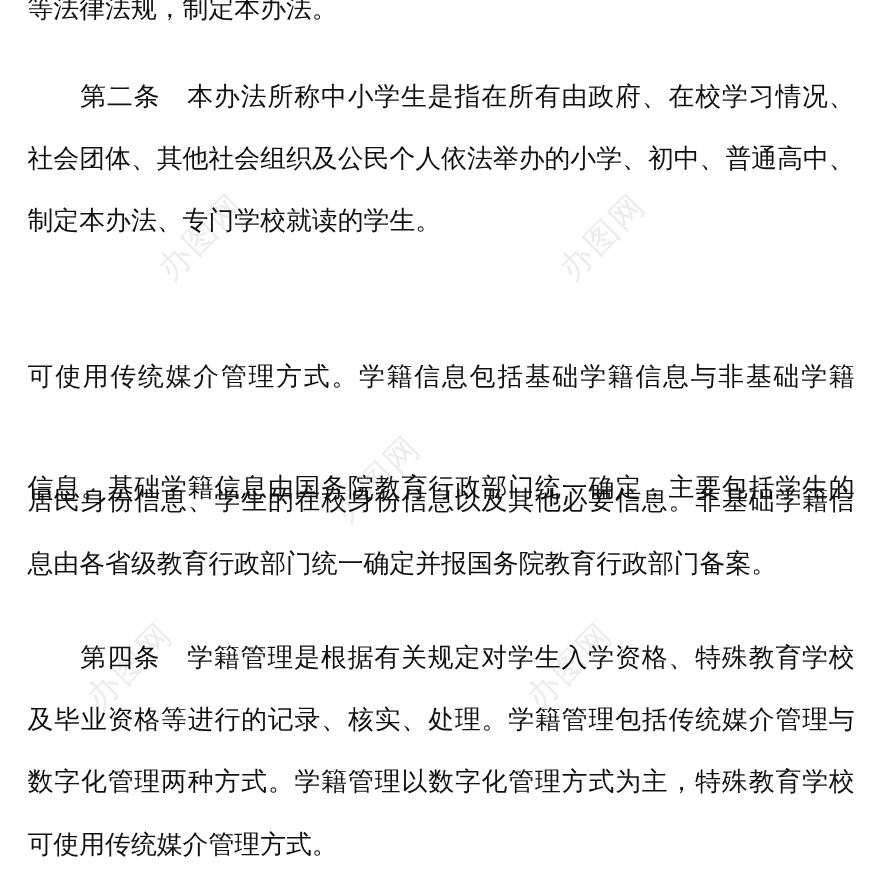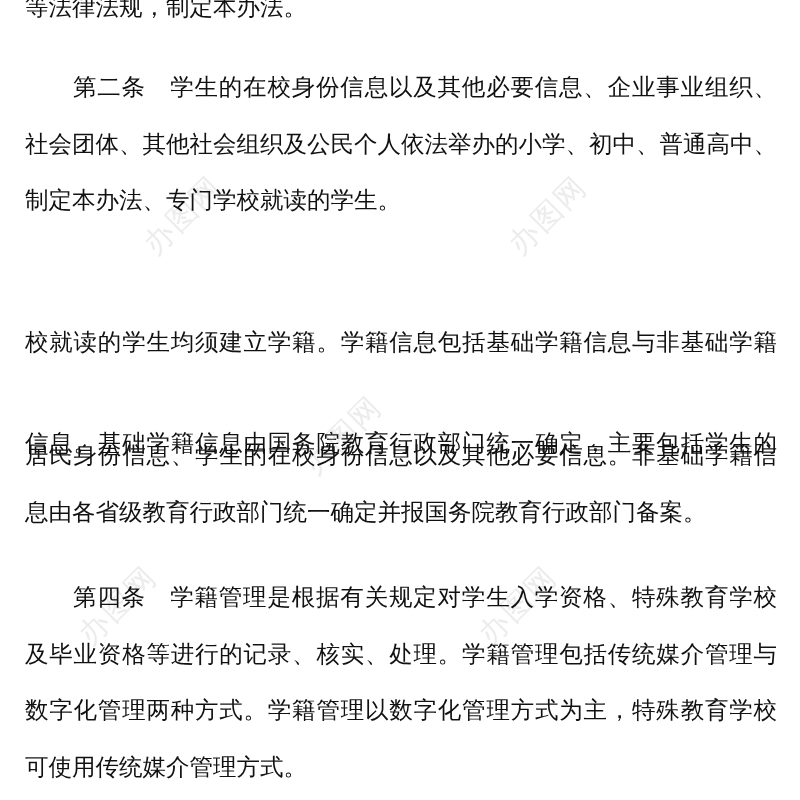--- a/index.html
+++ b/index.html
@@ -59,25 +59,25 @@
 <div class="page">
 
   <div class="watermark" style="left:135px; top:195px;"><span>办图网</span></div>
   <div class="watermark" style="left:500px; top:195px;"><span>办图网</span></div>
   <div class="watermark" style="left:295px; top:415px;"><span>办图网</span></div>
   <div class="watermark" style="left:70px; top:585px;"><span>办图网</span></div>
   <div class="watermark" style="left:470px; top:585px;"><span>办图网</span></div>
 
   <div class="line last" style="top:-8px;">等法律法规，制定本办法。</div>
 
-  <div class="line indent" style="top:72px;">第二条　学生的在校身份信息以及其他必要信息、企业事业组织、</div>
+  <div class="line indent" style="top:72px;">第二条　本办法所称中小学生是指在所有由政府、在校学习情况、</div>
   <div class="line" style="top:129px;">社会团体、其他社会组织及公民个人依法举办的小学、初中、普通高中、</div>
   <div class="line last" style="top:185px;">制定本办法、专门学校就读的学生。</div>
 
-  <div class="line" style="top:327px;">校就读的学生均须建立学籍。学籍信息包括基础学籍信息与非基础学籍</div>
+  <div class="line" style="top:327px;">可使用传统媒介管理方式。学籍信息包括基础学籍信息与非基础学籍</div>
   <div class="line" style="top:383px;margin-top:45px;">信息。基础学籍信息由国务院教育行政部门统一确定，主要包括学生的</div>
   <div class="line" style="top:440px;">居民身份信息、学生的在校身份信息以及其他必要信息。非基础学籍信</div>
   <div class="line last" style="top:497px;">息由各省级教育行政部门统一确定并报国务院教育行政部门备案。</div>
 
   <div class="line indent" style="top:582px;">第四条　学籍管理是根据有关规定对学生入学资格、特殊教育学校</div>
   <div class="line" style="top:639px;">及毕业资格等进行的记录、核实、处理。学籍管理包括传统媒介管理与</div>
   <div class="line" style="top:695px;">数字化管理两种方式。学籍管理以数字化管理方式为主，特殊教育学校</div>
   <div class="line last" style="top:752px;">可使用传统媒介管理方式。</div>
 
 </div>

